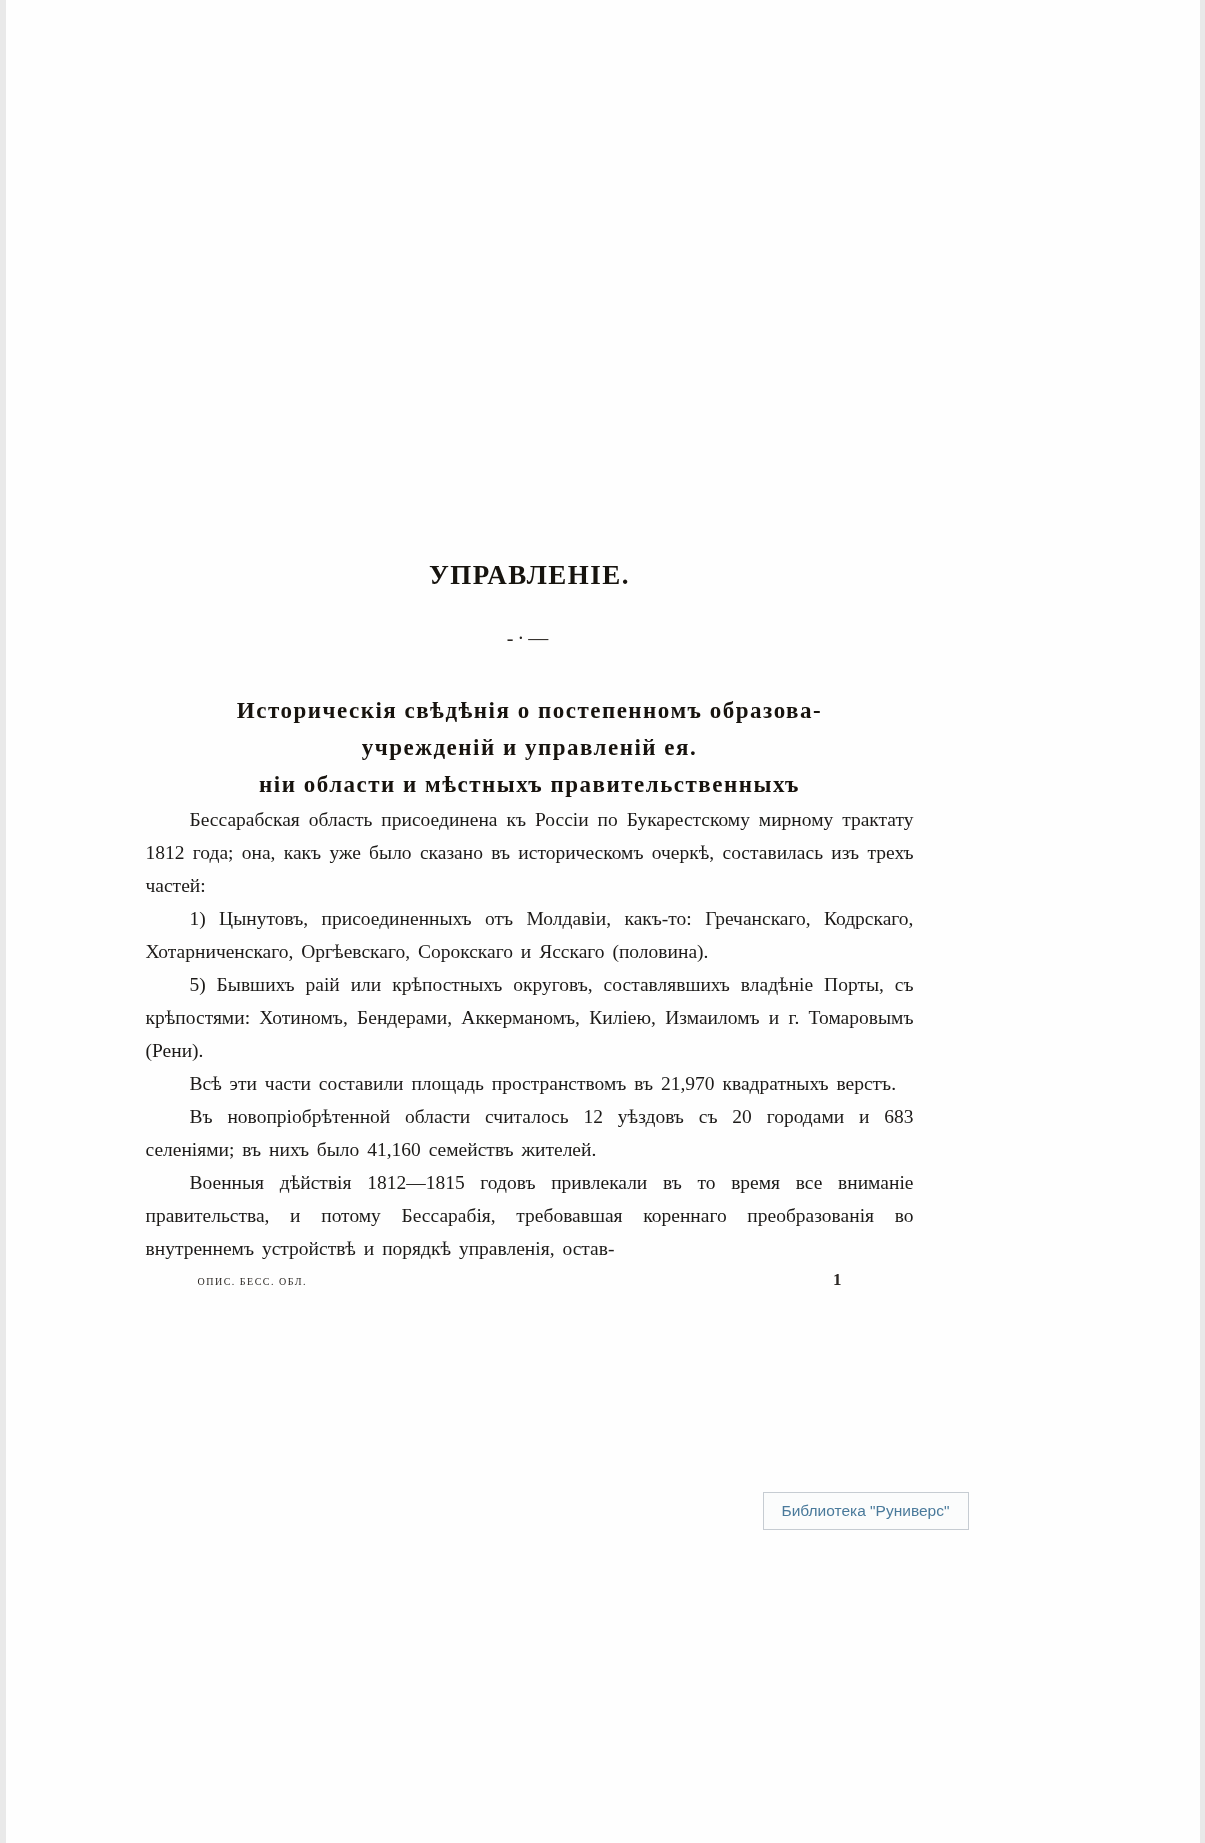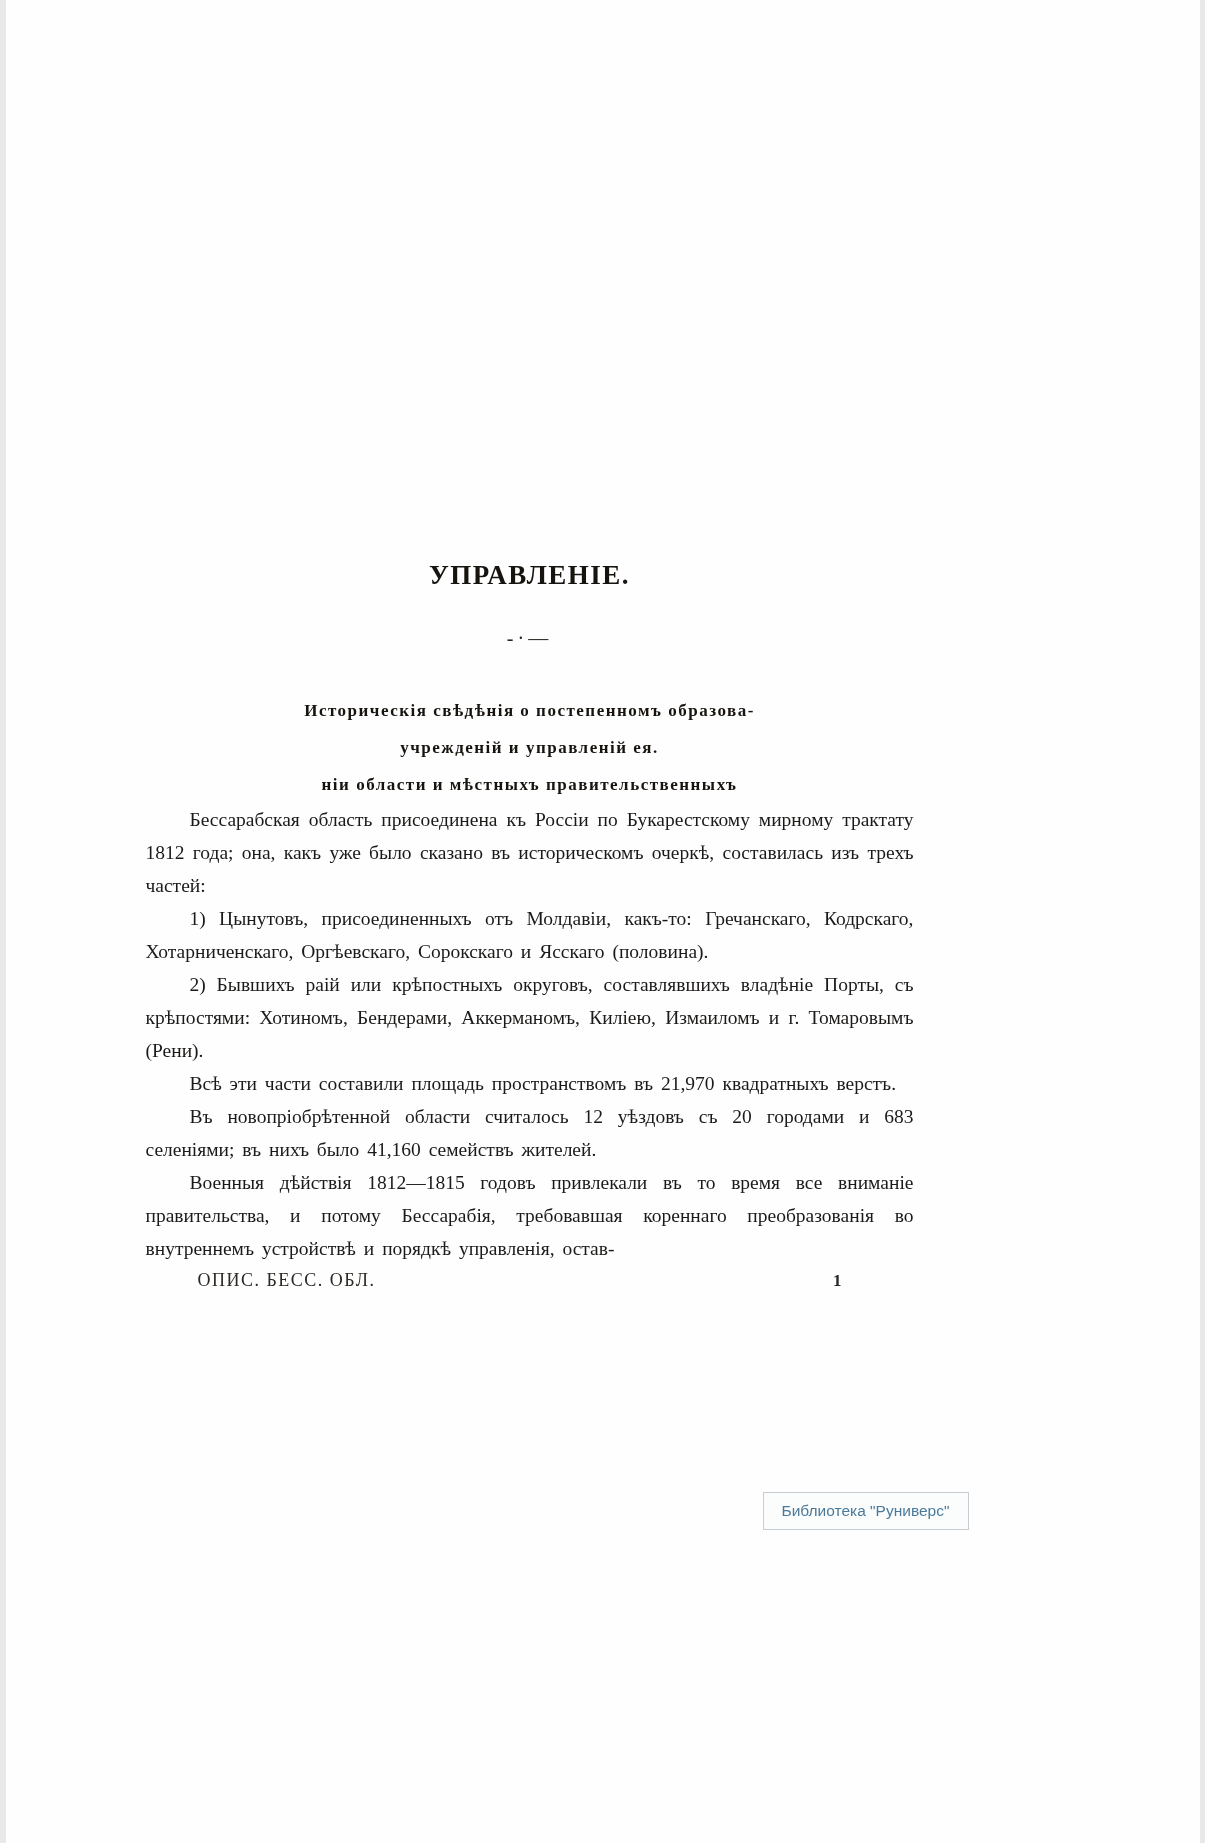--- a/index.html
+++ b/index.html
@@ -35,21 +35,21 @@
   .section-divider {
     margin: 36px auto 0 auto;
     text-align: center;
     font-size: 20px;
     letter-spacing: 4px;
     color: #2a2622;
   }
   .chapter-heading {
     margin: 42px 0 0 0;
     text-align: center;
-    font-size: 17px;
+    font-size: 23px;
     font-weight: 700;
     line-height: 37px;
     letter-spacing: 1.5px;
     color: #17130e;
   }
   .body-text {
     font-size: 19.5px;
     line-height: 33px;
     word-spacing: 3px;
   }
@@ -59,21 +59,21 @@
     text-indent: 44px;
   }
   .page-footer {
     margin-top: 5px;
     display: flex;
     justify-content: space-between;
     align-items: baseline;
   }
   .footer-signature {
     margin-left: 52px;
-    font-size: 18px;
+    font-size: 10px;
     letter-spacing: 1.5px;
     color: #2c2824;
   }
   .footer-page-number {
     margin-right: 72px;
     font-size: 17px;
     font-weight: 700;
     color: #2c2824;
   }
   .library-watermark {
@@ -107,21 +107,21 @@
 
     <h2 class="chapter-heading">
       <div>Историческія свѣдѣнія о постепенномъ образова-</div>
       <div>учрежденій и управленій ея.</div>
       <div>ніи области и мѣстныхъ правительственныхъ</div>
     </h2>
 
     <div class="body-text">
       <p>Бессарабская область присоединена къ Россіи по Букарестскому мирному трактату 1812 года; она, какъ уже было сказано въ историческомъ очеркѣ, составилась изъ трехъ частей:</p>
       <p>1) Цынутовъ, присоединенныхъ отъ Молдавіи, какъ-то: Гречанскаго, Кодрскаго, Хотарниченскаго, Оргѣевскаго, Сорокскаго и Ясскаго (половина).</p>
-      <p>2) Бывшихъ раій или крѣпостныхъ округовъ, составлявшихъ владѣніе Порты, съ крѣпостями: Хотиномъ, Бендерами, Аккерманомъ, Киліею, Измаиломъ и г. Томаровымъ (Рени).</p>
+      <p>5) Бывшихъ раій или крѣпостныхъ округовъ, составлявшихъ владѣніе Порты, съ крѣпостями: Хотиномъ, Бендерами, Аккерманомъ, Киліею, Измаиломъ и г. Томаровымъ (Рени).</p>
       <p>Всѣ эти части составили площадь пространствомъ въ 21,970 квадратныхъ верстъ.</p>
       <p>Въ новопріобрѣтенной области считалось 12 уѣздовъ съ 20 городами и 683 селеніями; въ нихъ было 41,160 семействъ жителей.</p>
       <p>Военныя дѣйствія 1812—1815 годовъ привлекали въ то время все вниманіе правительства, и потому Бессарабія, требовавшая кореннаго преобразованія во внутреннемъ устройствѣ и порядкѣ управленія, остав-</p>
     </div>
 
     <div class="page-footer">
       <span class="footer-signature">ОПИС. БЕСС. ОБЛ.</span>
       <span class="footer-page-number">1</span>
     </div>
 

